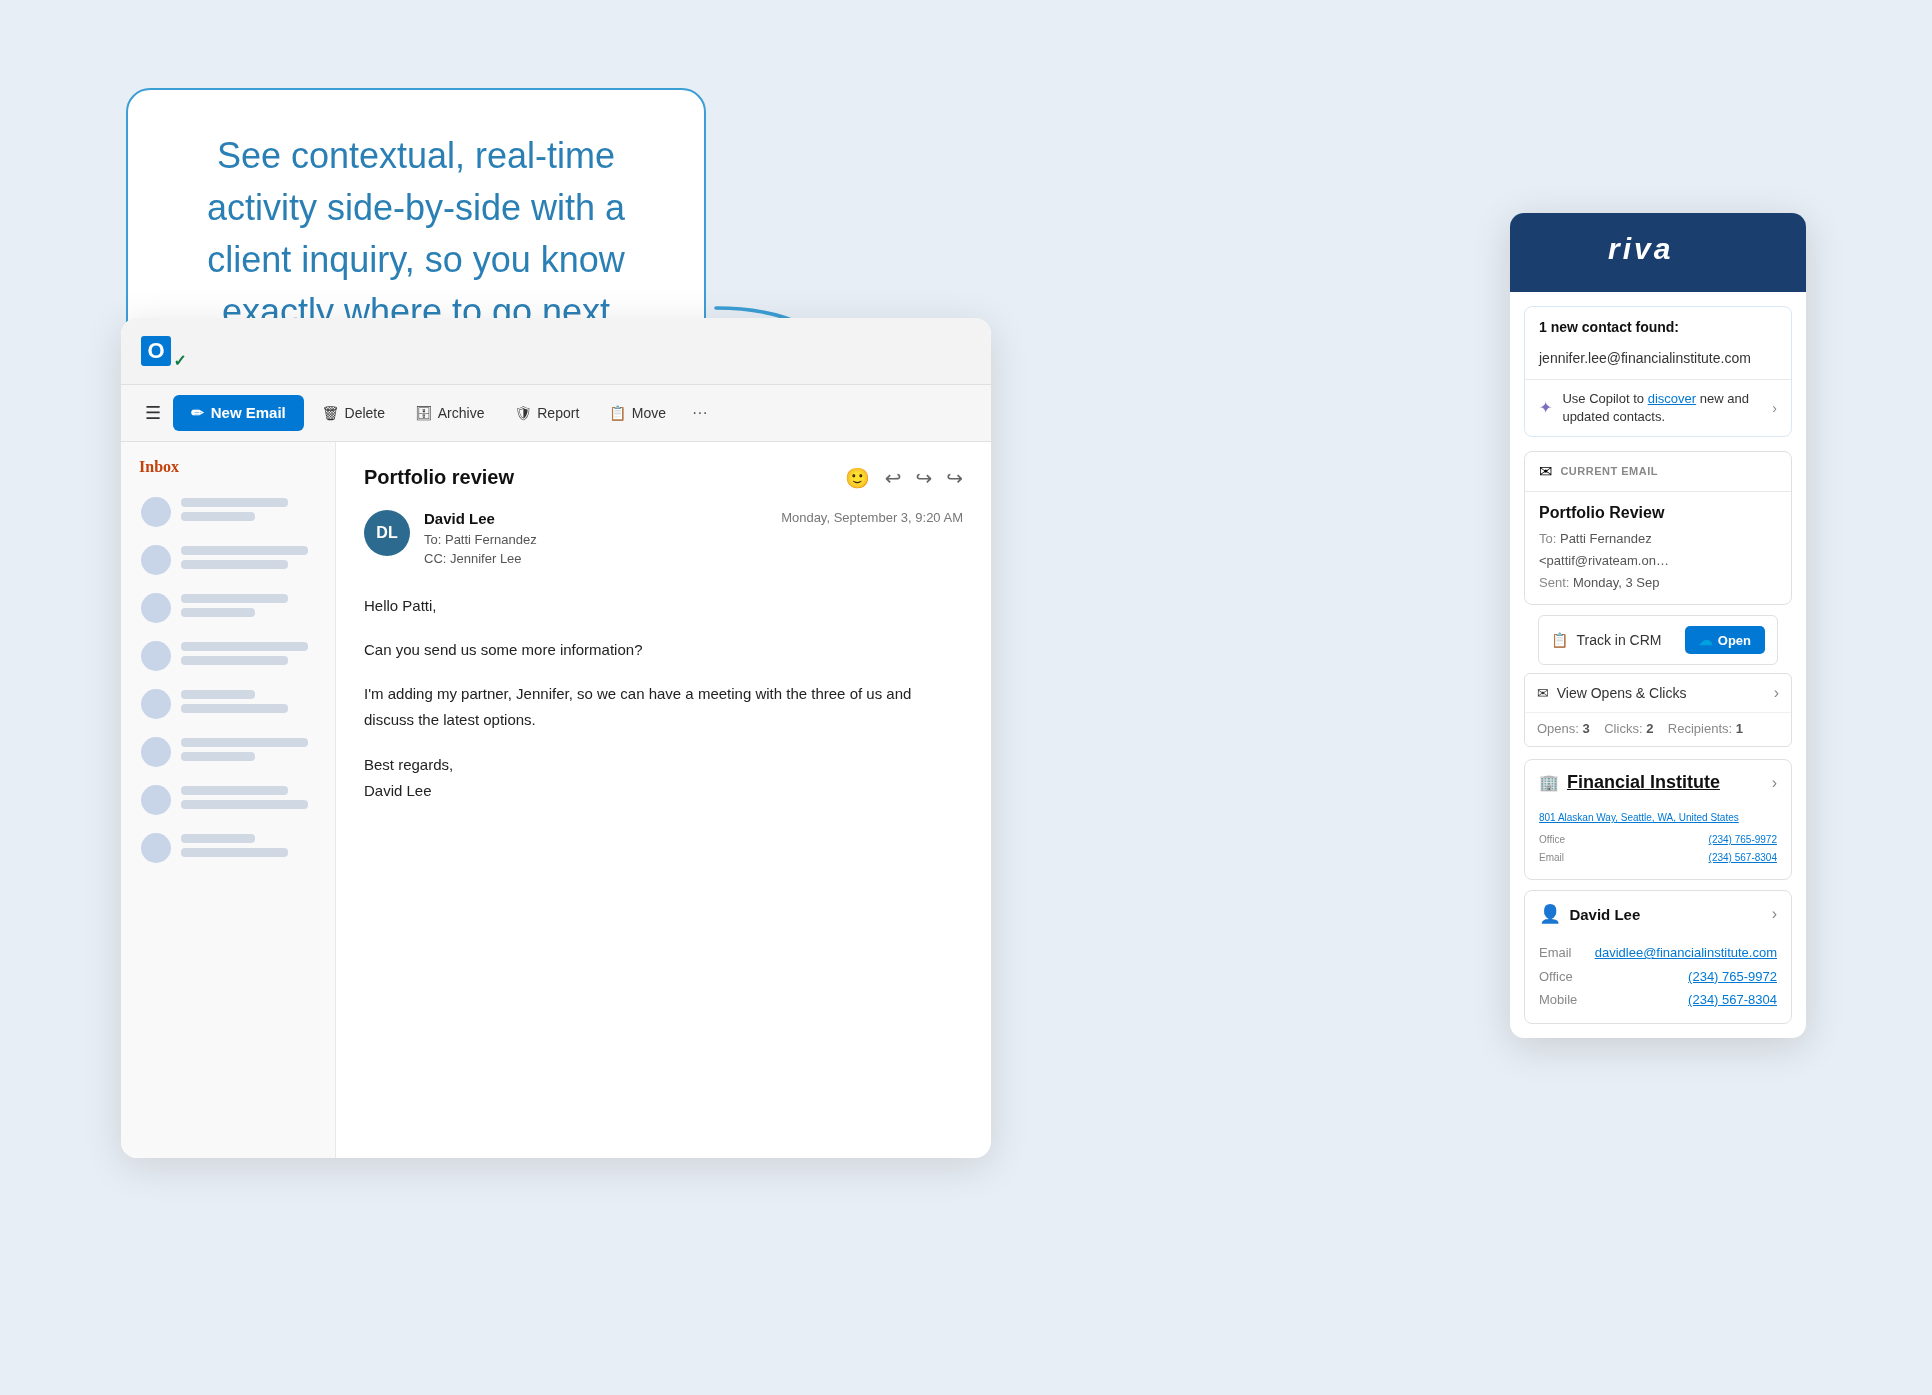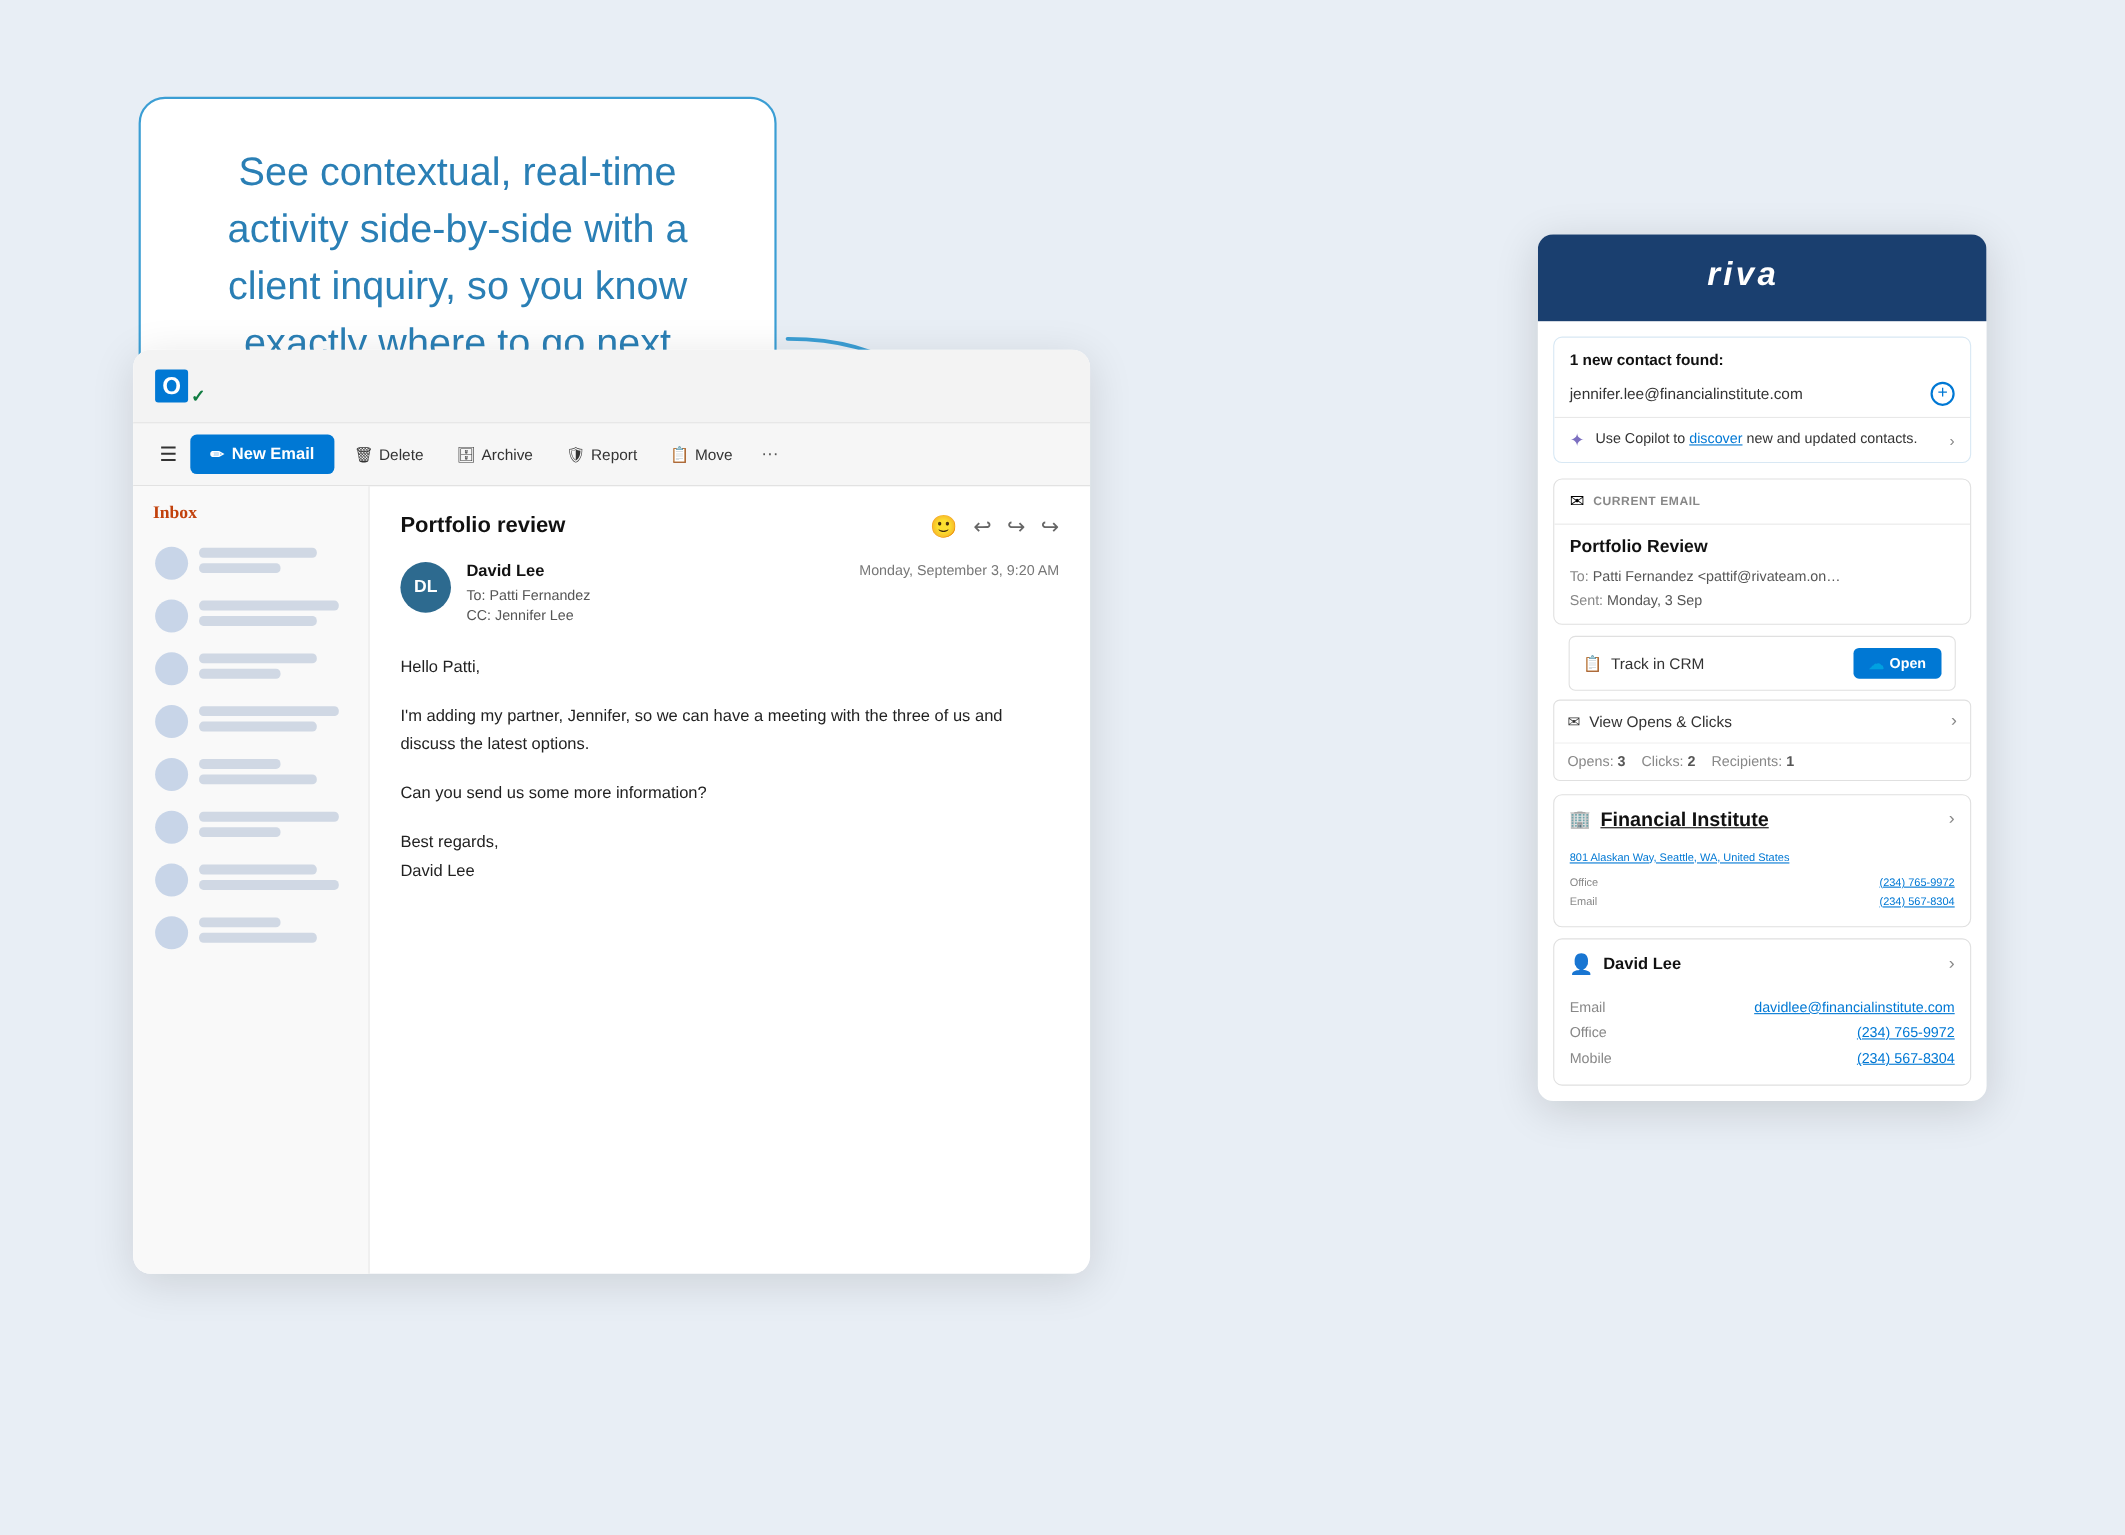--- a/index.html
+++ b/index.html
@@ -260,21 +260,21 @@
       color: #222;
       line-height: 1.75;
     }
     .email-body p { margin-bottom: 18px; }
 
     
     .riva-panel {
       position: absolute;
       top: 155px;
       right: 60px;
-      width: 408px;
+      width: 296px;
       background: white;
       border-radius: 14px;
       box-shadow: 0 8px 40px rgba(0,0,0,0.14);
       overflow: hidden;
     }
     .riva-header {
       background: #1a3f6f;
       padding: 18px 20px;
       display: flex;
       align-items: center;
@@ -688,22 +688,22 @@
               <span>To:</span>
               <span>Patti Fernandez</span><br>
               <span>CC:</span>
               <span>Jennifer Lee</span>
             </div>
           </div>
           <div class="email-timestamp">Monday, September 3, 9:20 AM</div>
         </div>
         <div class="email-body">
           <p>Hello Patti,</p>
+          <p>Can you send us some more information?</p>
           <p>I'm adding my partner, Jennifer, so we can have a meeting with the three of us and discuss the latest options.</p>
-          <p>Can you send us some more information?</p>
           <p>
             <span>Best regards,</span><br>
             <span>David Lee</span>
           </p>
         </div>
       </div>
     </div>
   </div>
 
   <div class="riva-panel">

